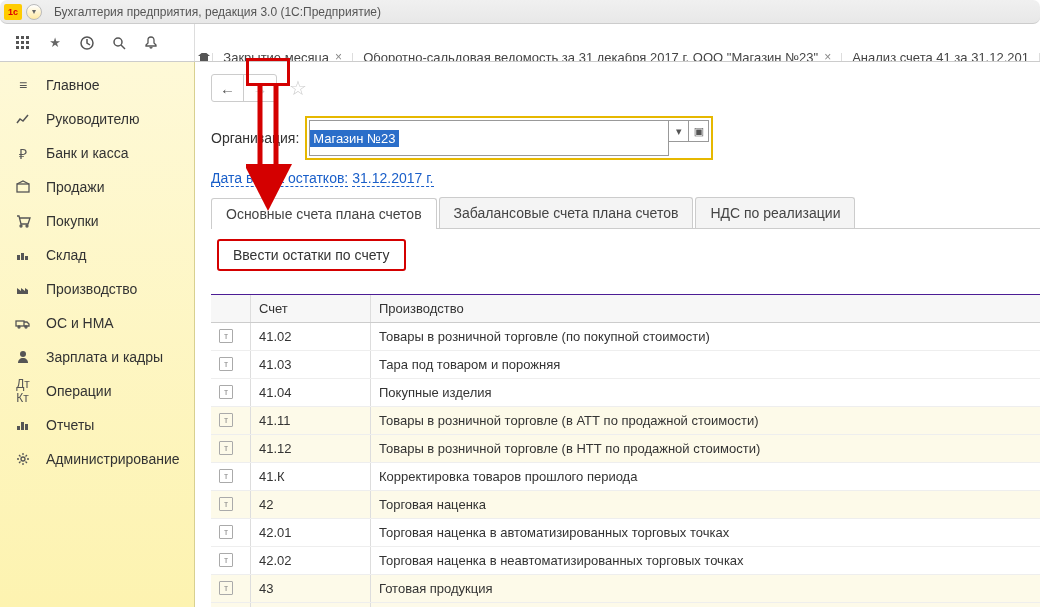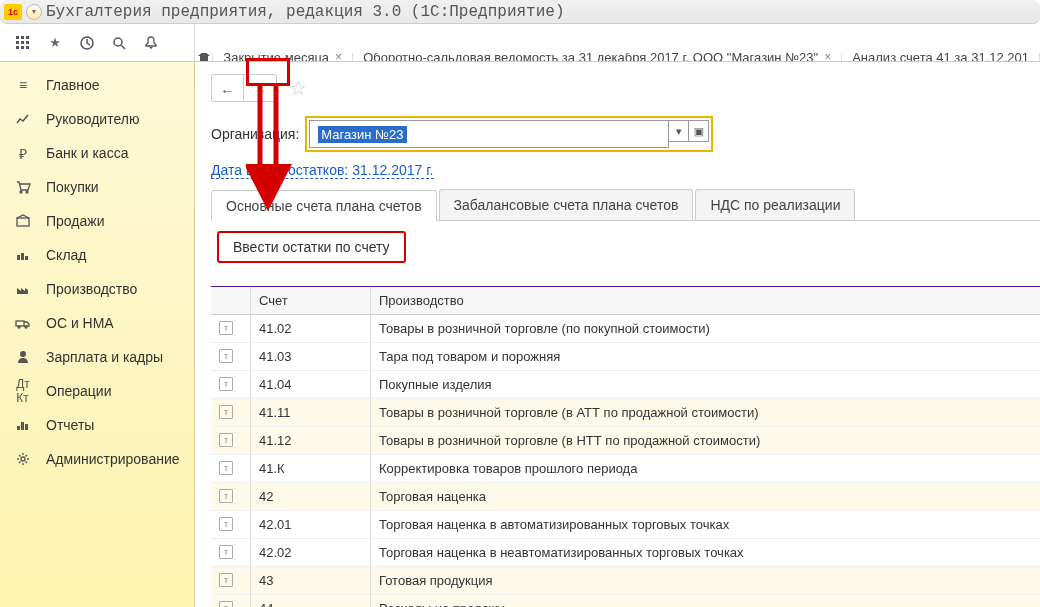--- a/index.html
+++ b/index.html
@@ -1,20 +1,20 @@
 <!DOCTYPE html>
 <html><head>
 <meta charset="utf-8">
 <style>
 * { box-sizing: border-box; margin: 0; padding: 0; }
 body { font-family: Arial, sans-serif; font-size: 13px; color: #333; background: #fff; width: 1040px; height: 607px; overflow: hidden; position: relative; }
 .titlebar { height: 24px; background: linear-gradient(#f0f0f0,#e8e8e8); border-bottom: 1px solid #ccc; display: flex; align-items: center; padding: 0 4px; gap: 4px; border-radius: 7px; }
 .tb-logo { width: 18px; height: 16px; background: #ffcc00; border-radius: 2px; display: flex; align-items: center; justify-content: center; font-size: 9px; font-weight: bold; color: #d00; }
 .tb-dd { width: 16px; height: 16px; border: 1px solid #bbb; border-radius: 8px; background: linear-gradient(#fff,#ffe9a3); display: flex; align-items: center; justify-content: center; font-size: 8px; color: #666; }
-.tb-title { font-size: 16px; color: #555; margin-left: 0; font-family: Liberation Mono, monospace; }
+.tb-title { font-size: 12px; color: #555; margin-left: 8px; }
 .topbar { height: 38px; border-bottom: 1px solid #ccc; display: flex; align-items: stretch; }
 .topbar-left { width: 195px; display: flex; align-items: center; gap: 14px; padding-left: 14px; border-right: 1px solid #ddd; background: #fff; }
 .top-ico { width: 18px; height: 18px; display: flex; align-items: center; justify-content: center; color: #666; }
 .tabstrip { flex: 1; display: flex; align-items: stretch; overflow: hidden; margin-top: 29px; }
 .tab-home { width: 36px; display: flex; align-items: center; justify-content: center; border-right: 1px solid #ddd; color: #555; }
 .tab { display: flex; align-items: center; padding: 0 10px; border-right: 1px solid #ddd; gap: 6px; color: #444; font-size: 13px; white-space: nowrap; }
 .tab .x { color: #888; font-size: 12px; }
 .body-wrap { display: flex; height: calc(607px - 24px - 38px); }
 .sidebar { width: 195px; background: linear-gradient(#fef9d7,#fdf3b0); border-right: 1px solid #d8d090; padding-top: 6px; }
 .sb-item { display: flex; align-items: center; gap: 14px; padding: 8px 14px; color: #333; font-size: 14px; }
@@ -22,21 +22,21 @@
 .content { flex: 1; padding: 12px 0 0 16px; overflow: hidden; }
 .hdr-row { display: flex; align-items: center; gap: 12px; margin-bottom: 14px; }
 .navbtns { display: flex; border: 1px solid #ccc; border-radius: 3px; overflow: hidden; }
 .navbtn { width: 32px; height: 26px; display: flex; align-items: center; justify-content: center; font-size: 15px; border-right: 1px solid #ccc; color: #555; }
 .navbtn:last-child { border-right: none; color: #ccc; }
 .star { font-size: 20px; color: #ccc; }
 .page-title { font-size: 22px; font-weight: bold; color: #111; }
 .org-row { display: flex; align-items: center; gap: 6px; margin-bottom: 10px; }
 .org-label { font-size: 14px; color: #333; }
 .org-field-wrap { border: 2px solid #e6b800; padding: 2px; display: flex; }
-.org-input { width: 360px; height: 28px; border: 1px solid #999; padding: 0 8px; display: flex; align-items: center; }
+.org-input { width: 360px; height: 36px; border: 1px solid #999; padding: 0 0; display: flex; align-items: center; }
 .org-val { background: #2a6ec9; color: #fff; padding: 1px 3px; font-size: 13px; }
 .org-btn { width: 20px; height: 22px; border: 1px solid #999; border-left: none; display: flex; align-items: center; justify-content: center; font-size: 11px; color: #555; }
 .date-link { display: inline-flex; gap: 4px; font-size: 14px; margin-bottom: 10px; }
 .date-link span { color: #1a5fc9; border-bottom: 1px dashed #1a5fc9; }
 .tabs2 { display: flex; border-bottom: 1px solid #ccc; }
 .tab2 { padding: 7px 14px; border: 1px solid #ccc; border-bottom: none; background: #f4f4f4; color: #444; font-size: 14px; margin-right: 2px; border-radius: 3px 3px 0 0; }
 .tab2.active { background: #fff; position: relative; top: 1px; }
 .toolbar2 { padding: 10px 0 8px 6px; }
 .action-btn { border: 2px solid #d40000; padding: 6px 14px; background: #fff; font-size: 14px; color: #333; display: inline-block; border-radius: 3px; }
 .grid { border-top: 1px solid #4c1d95; margin-top: 15px; }
@@ -134,35 +134,35 @@
         </span>
         <span>Руководителю</span>
       </div>
     <div class="sb-item">
         <span class="sb-ico">₽</span>
         <span>Банк и касса</span>
       </div>
     <div class="sb-item">
         <span class="sb-ico">
           <svg width="16" height="16" viewBox="0 0 16 16" fill="none" stroke="#555" stroke-width="1.3">
+            <rect x="2" y="5" width="12" height="8"></rect>
+            <path d="M2 5l6-3 6 3"></path>
+          </svg>
+        </span>
+        <span>Продажи</span>
+      </div>
+    <div class="sb-item">
+        <span class="sb-ico">
+          <svg width="16" height="16" viewBox="0 0 16 16" fill="none" stroke="#555" stroke-width="1.3">
             <path d="M2 3h2l2 8h7l2-6H5"></path>
             <circle cx="6" cy="13" r="1"></circle>
             <circle cx="12" cy="13" r="1"></circle>
           </svg>
         </span>
         <span>Покупки</span>
-      </div>
-    <div class="sb-item">
-        <span class="sb-ico">
-          <svg width="16" height="16" viewBox="0 0 16 16" fill="none" stroke="#555" stroke-width="1.3">
-            <rect x="2" y="5" width="12" height="8"></rect>
-            <path d="M2 5l6-3 6 3"></path>
-          </svg>
-        </span>
-        <span>Продажи</span>
       </div>
     <div class="sb-item">
         <span class="sb-ico">
           <svg width="16" height="16" viewBox="0 0 16 16" fill="#555">
             <rect x="2" y="8" width="3" height="5"></rect>
             <rect x="6" y="6" width="3" height="7"></rect>
             <rect x="10" y="9" width="3" height="4"></rect>
           </svg>
         </span>
         <span>Склад</span>

